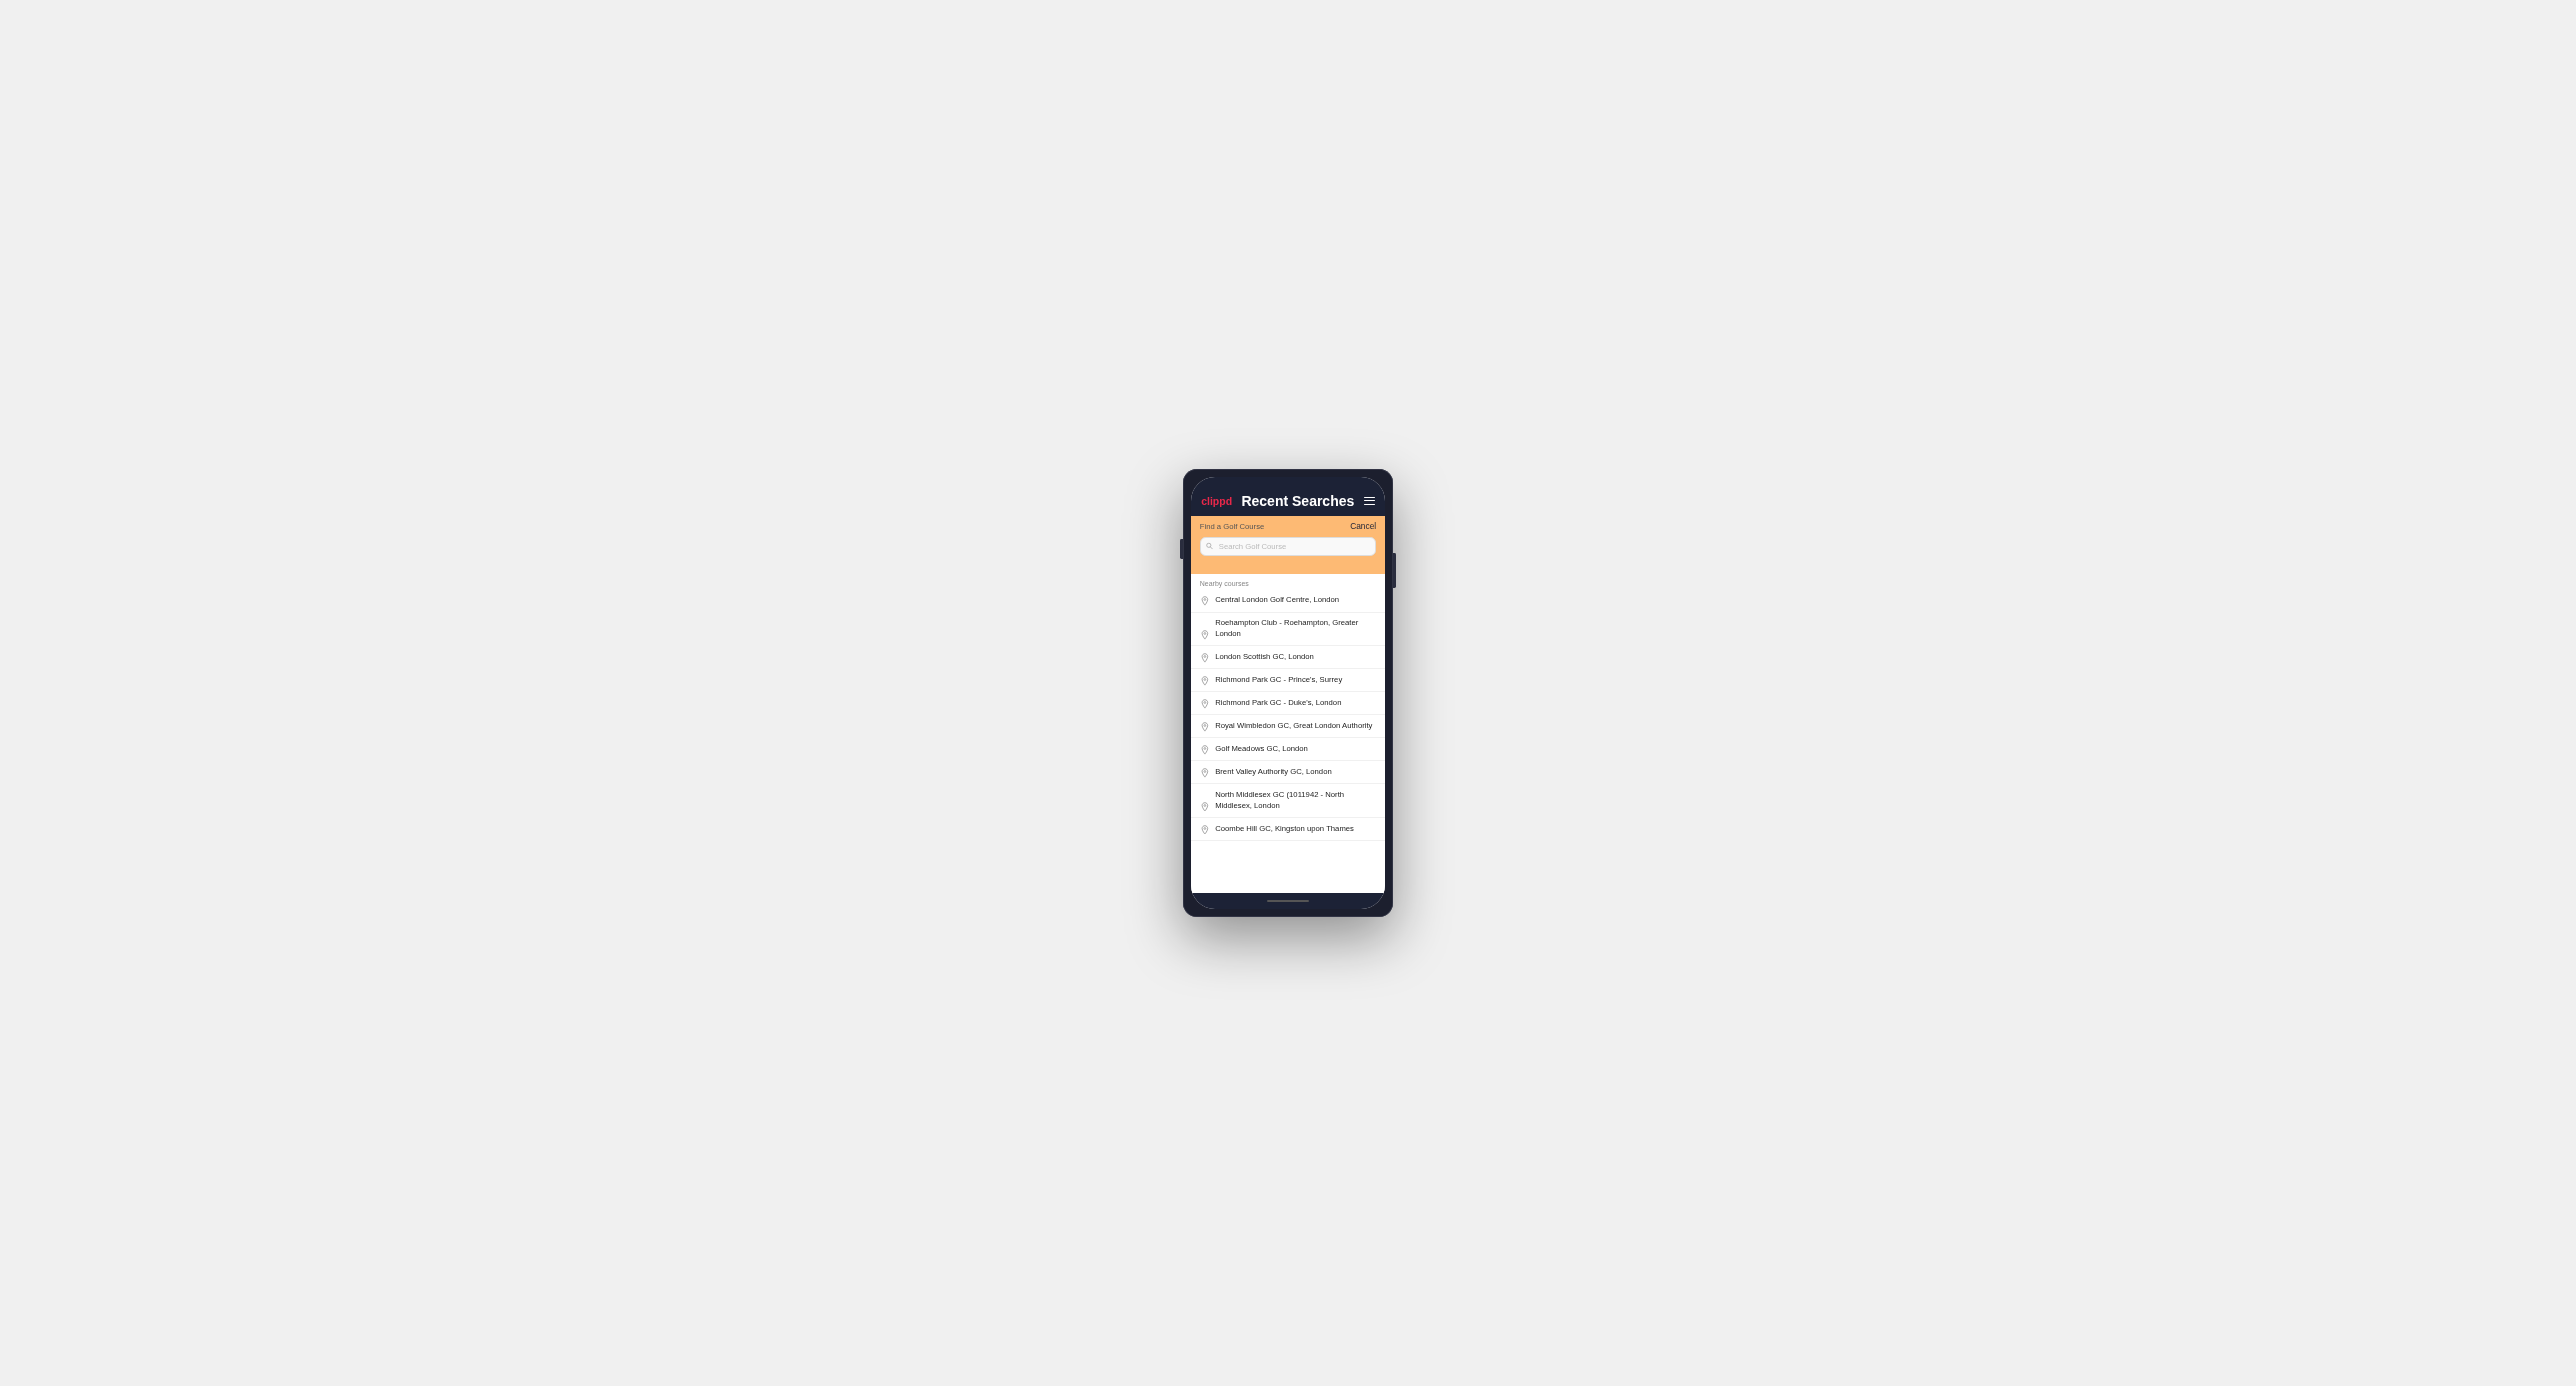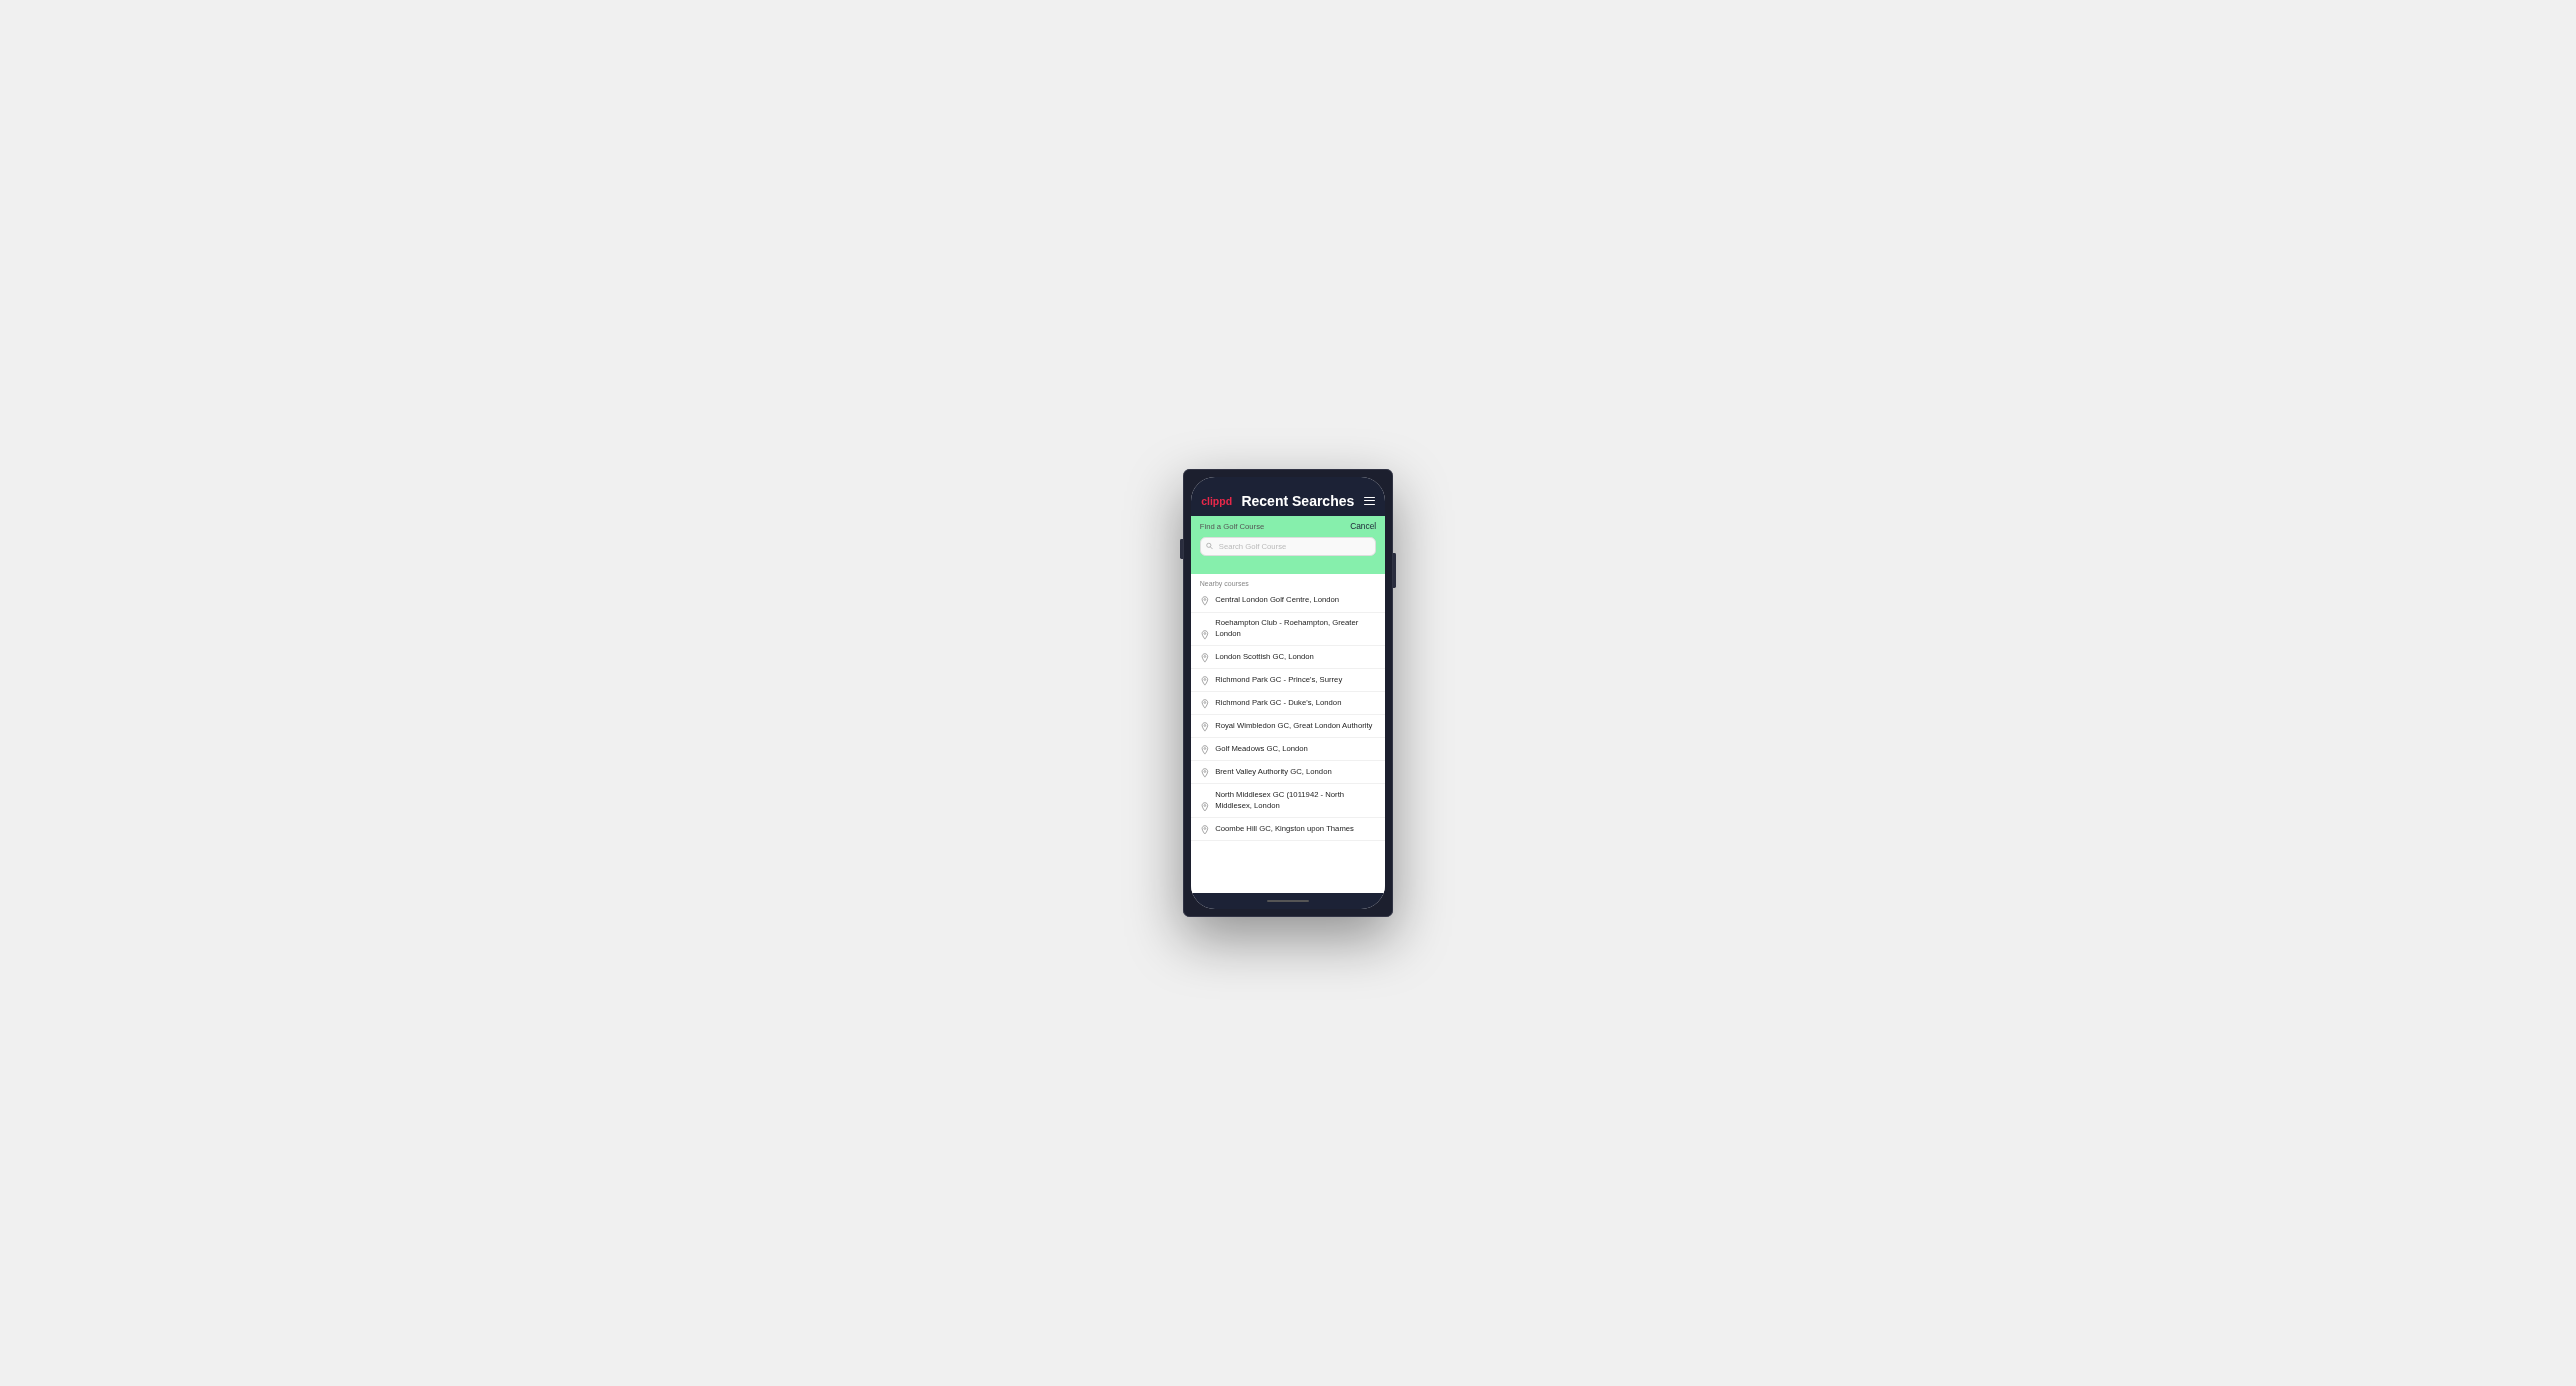--- a/index.html
+++ b/index.html
@@ -9,21 +9,21 @@
       justify-content: center;
       align-items: center;
       min-height: 100vh;
       font-family: -apple-system, BlinkMacSystemFont, 'Segoe UI', sans-serif;
     }
 
     .phone-outer {
       width: 210px;
       height: 448px;
       background: #1c1f2e;
-      border-radius: 7px;
+      border-radius: 14px;
       padding: 8.4px;
       box-shadow: 0 21px 56px rgba(0,0,0,0.4), inset 0 0 0 0.7px #3a3d4e;
       position: relative;
       display: flex;
       flex-direction: column;
     }
 
     .phone-inner {
       flex: 1;
       background: #fff;
@@ -69,21 +69,21 @@
     .hamburger-icon span {
       display: block;
       width: 11.2px;
       height: 1.4px;
       background: #fff;
       border-radius: 0.7px;
     }
 
     
     .search-area {
-      background: #86efac;
+      background: #fdba74;
       padding: 5.6px 8.4px 0;
     }
 
     .search-header {
       display: flex;
       justify-content: space-between;
       align-items: center;
       margin-bottom: 5.6px;
     }
 

